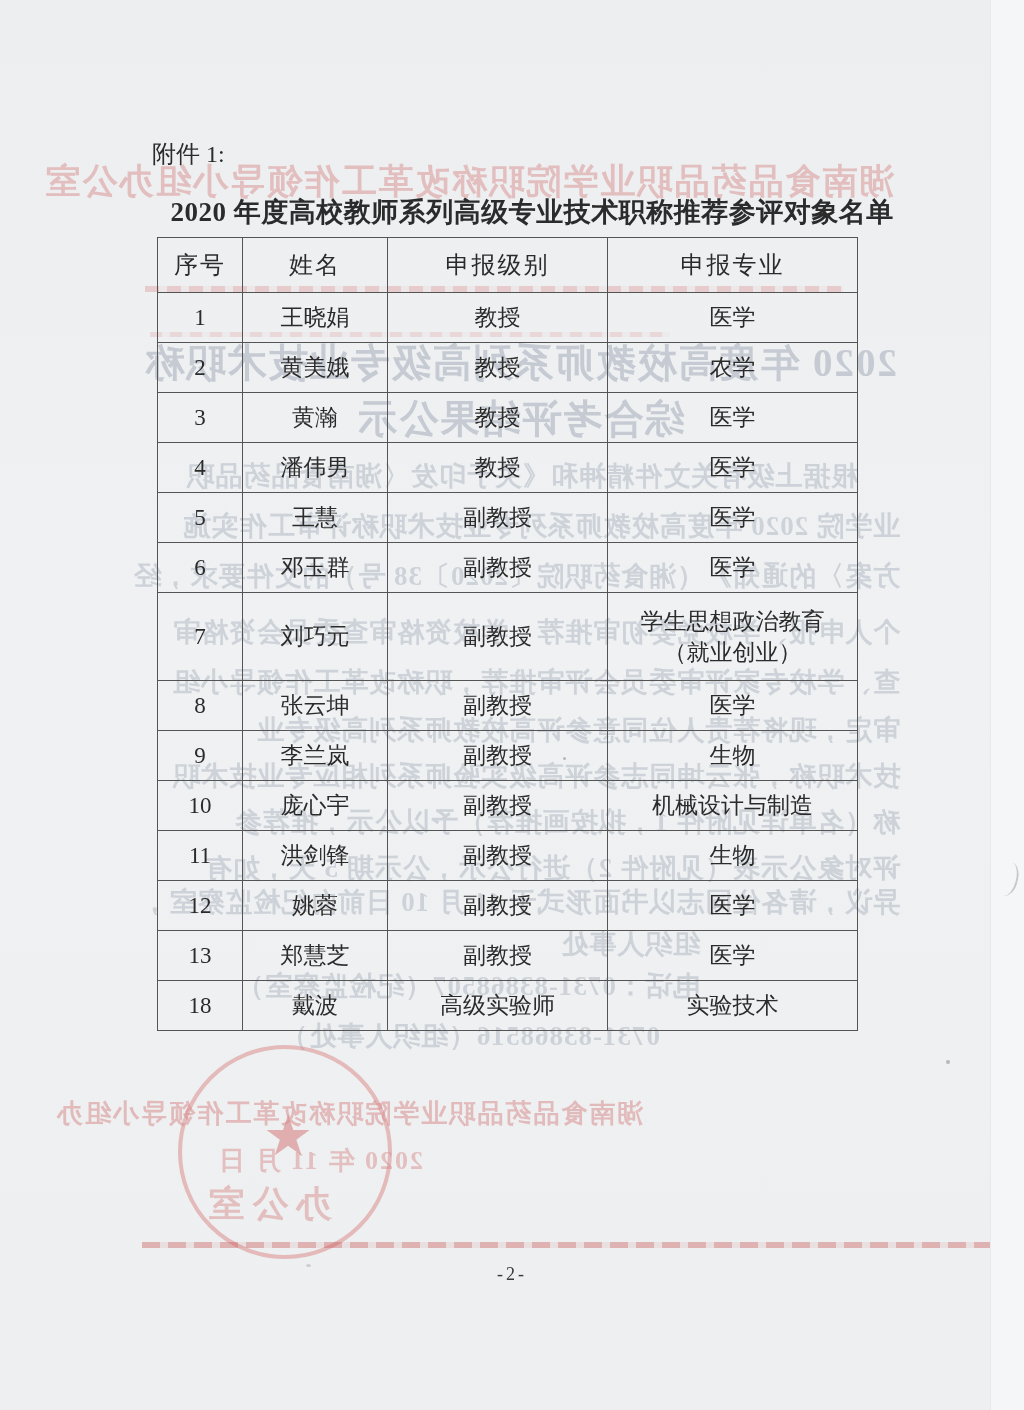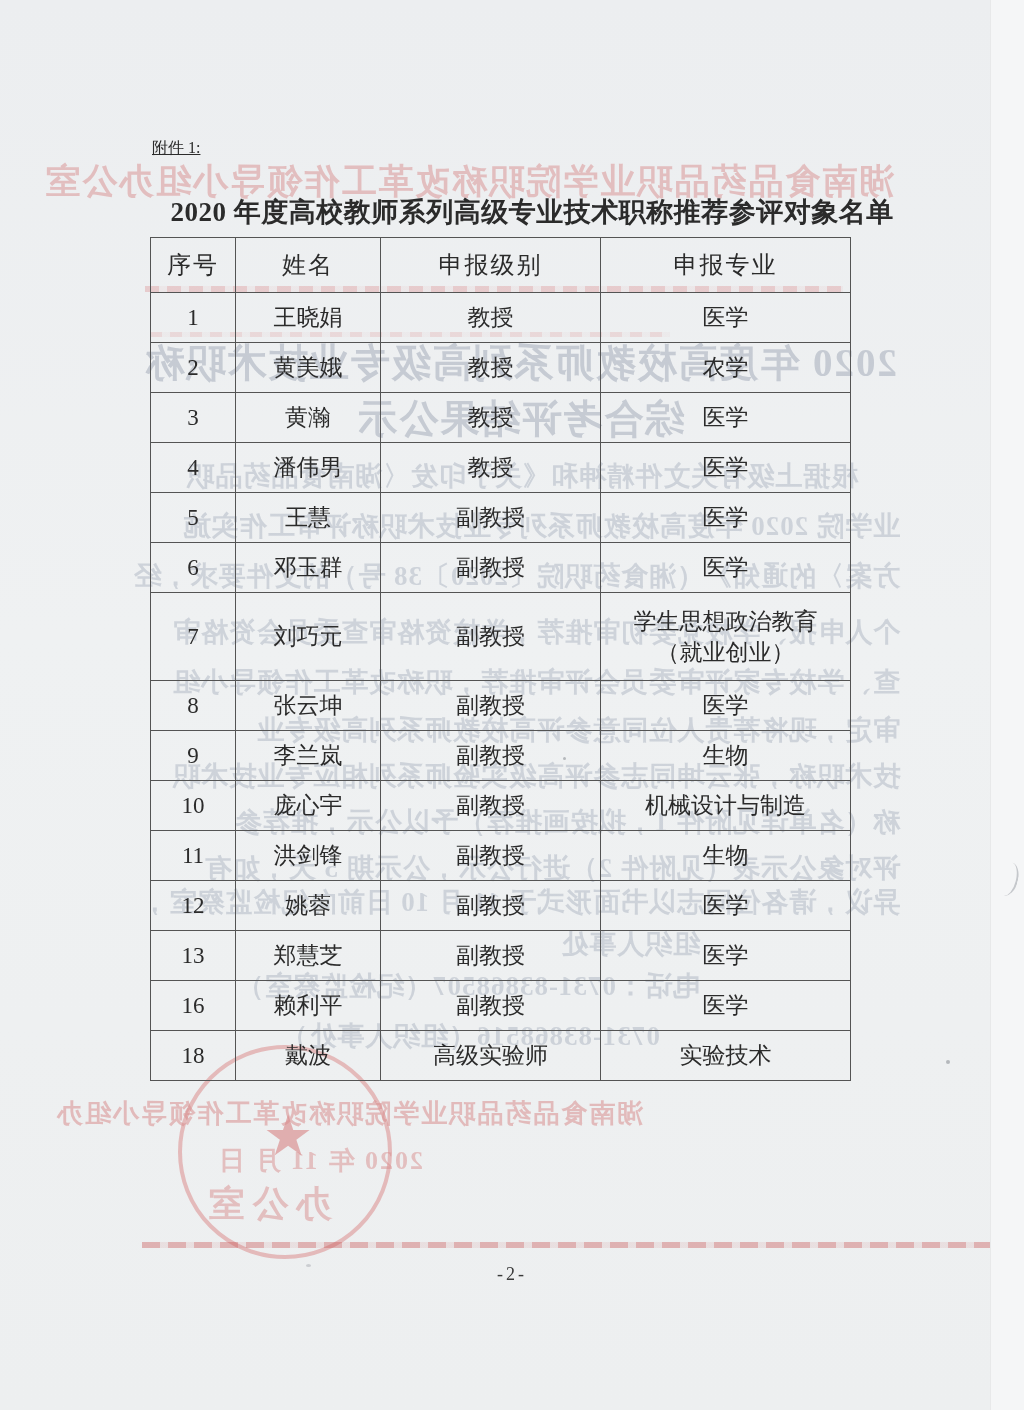--- a/index.html
+++ b/index.html
@@ -20,24 +20,24 @@
   .bleed{position:absolute;transform:scaleX(-1);white-space:nowrap;font-weight:bold;pointer-events:none;}
   .bleed.grey{color:#b7bec9;opacity:.58;font-size:27px;letter-spacing:1px;}
   .bleed.backtitle{color:#aeb5c1;opacity:.62;font-size:39px;letter-spacing:2px;text-align:center;}
   .bleed.red{color:#d98f8f;}
   .smudge{position:absolute;filter:blur(.5px);}
   .stamp-circle{position:absolute;left:178px;top:1045px;width:206px;height:206px;
     border:4px solid rgba(214,120,120,0.45);border-radius:50%;}
   .stamp-star{position:absolute;left:238px;top:1108px;width:100px;text-align:center;
     font-size:56px;color:rgba(214,120,120,0.55);line-height:1;}
   
-  .attachment{position:absolute;left:152px;top:138px;font-size:16px;text-decoration:underline;}
+  .attachment{position:absolute;left:152px;top:138px;font-size:24px;}
   .doc-title{position:absolute;left:0;top:194px;width:1024px;text-align:center;
     font-size:27px;font-weight:bold;letter-spacing:0.5px;padding-left:20px;}
-  table.roster{position:absolute;left:150px;top:237px;width:700px;
+  table.roster{position:absolute;left:157px;top:237px;width:700px;
     border-collapse:collapse;table-layout:fixed;font-family:Liberation Serif, serif;}
   table.roster th,table.roster td{
     border:1px solid #545454;text-align:center;vertical-align:middle;
     padding:0;background:transparent;}
   table.roster th{height:54px;font-size:24px;font-weight:normal;letter-spacing:2px;}
   table.roster td{font-size:23px;white-space:pre-line;line-height:31px;}
   table.roster tr.row{height:50px;}
   table.roster tr.tall{height:88px;}
   .pagenum{position:absolute;left:0;top:1264px;width:1024px;text-align:center;
     font-size:18px;letter-spacing:3px;color:#3a3a3a;}
@@ -176,26 +176,20 @@
           <td>副教授</td>
           <td>医学</td>
         </tr>
         <tr class="row">
           <td>13</td>
           <td>郑慧芝</td>
           <td>副教授</td>
           <td>医学</td>
         </tr>
         <tr class="row">
-          <td>16</td>
-          <td>赖利平</td>
-          <td>副教授</td>
-          <td>医学</td>
-        </tr>
-        <tr class="row">
           <td>18</td>
           <td>戴波</td>
           <td>高级实验师</td>
           <td>实验技术</td>
         </tr>
       </tbody>
   </table>
 
   <div class="pagenum">-2-</div>
 

